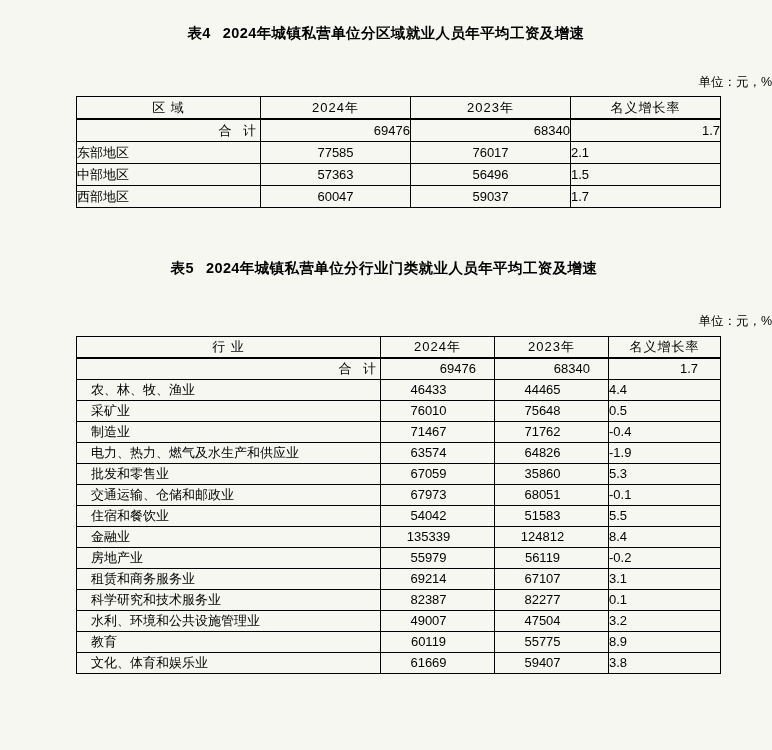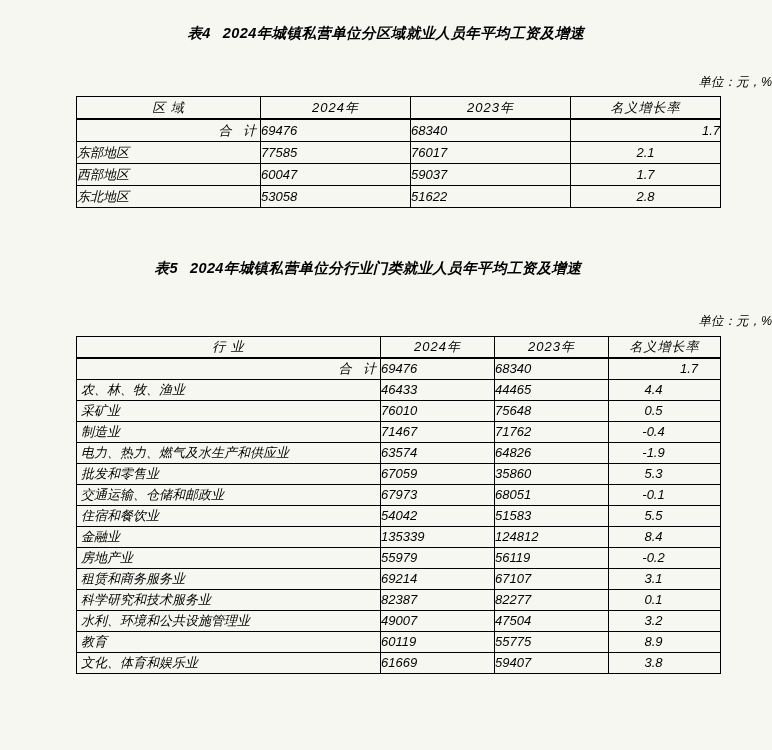--- a/index.html
+++ b/index.html
@@ -14,21 +14,20 @@
     color: #000;
     font-size: 13px;
     position: relative;
     overflow: hidden;
   }
   .page {
     width: 772px;
     height: 750px;
     box-sizing: border-box;
     padding: 0;
-    font-style: italic;
   }
   .table-title {
     text-align: center;
     font-weight: bold;
     font-size: 14.5px;
     letter-spacing: 0.4px;
   }
   .title-num {
     margin-right: 12px;
   }
@@ -57,59 +56,59 @@
     padding-left: 32px;
     text-align: left;
   }
   .cat-total {
     padding-left: 22px;
     text-align: right;
     font-weight: bold;
     letter-spacing: 4px;
   }
   .num {
+    text-align: center;
+    padding-right: 30px;
+  }
+  .num-total {
+    text-align: right;
+    padding-right: 30px;
+    font-weight: bold;
+  }
+  .rate {
     text-align: left;
-    padding-right: 30px;
-  }
-  .num-total {
-    text-align: left;
-    padding-right: 30px;
-    font-weight: bold;
-  }
-  .rate {
-    text-align: center;
     padding-right: 28px;
   }
   .rate-total {
     text-align: right;
     padding-right: 28px;
     font-weight: bold;
   }
   
   #table4-wrap { position: absolute; left: 76px; top: 96px; }
   #table4 { width: 644px; }
   #table4 .c0 { width: 184px; }
   #table4 .c1 { width: 150px; }
   #table4 .c2 { width: 160px; }
   #table4 .c3 { width: 150px; }
   #table4 tr.first-body td { border-top: 2px solid #000; }
   #t4-title { position: absolute; left: 0; top: 24px; width: 772px; }
   #t4-unit { position: absolute; left: 0; top: 74px; width: 772px; }
 
   
-  #t5-title { position: absolute; left: 0; top: 259px; width: 736px; }
+  #t5-title { position: absolute; left: 16px; top: 259px; width: 736px; }
   #t5-unit { position: absolute; left: 0; top: 313px; width: 772px; }
   #table5-wrap { position: absolute; left: 76px; top: 336px; }
   #table5 { width: 644px; }
   #table5 .c0 { width: 304px; }
   #table5 .c1 { width: 114px; }
   #table5 .c2 { width: 114px; }
   #table5 .c3 { width: 112px; }
   #table5 td { height: 20px; line-height: 20px; }
-  #table5 .cat { padding-left: 4px; margin-top: 21px; }
+  #table5 .cat { padding-left: 14px; margin-top: 21px; }
   #table5 .cat-total { padding-left: 14px; letter-spacing: 4px; }
   #table5 .num, #table5 .num-total { padding-right: 18px; }
   #table5 .rate, #table5 .rate-total { padding-right: 22px; }
   #table5 tr.first-body td { border-top: 2px solid #000; }
   .hdr-sp { letter-spacing: 5px; }
 </style>
 </head>
 <body>
 
 <div class="page">
@@ -143,30 +142,30 @@
             <td class="num-total">68340</td>
             <td class="rate-total">1.7</td>
           </tr>
           <tr>
             <td class="cat">东部地区</td>
             <td class="num">77585</td>
             <td class="num">76017</td>
             <td class="rate">2.1</td>
           </tr>
           <tr>
+            <td class="cat">中部地区</td>
+            <td class="num">57363</td>
+            <td class="num">56496</td>
+            <td class="rate">1.5</td>
+          </tr>
+          <tr>
             <td class="cat">西部地区</td>
             <td class="num">60047</td>
             <td class="num">59037</td>
             <td class="rate">1.7</td>
-          </tr>
-          <tr>
-            <td class="cat">东北地区</td>
-            <td class="num">53058</td>
-            <td class="num">51622</td>
-            <td class="rate">2.8</td>
           </tr>
         </tbody>
     </table>
   </div>
 
   <div id="t5-title" class="table-title">
     <span class="title-num">表5</span><span>2024年城镇私营单位分行业门类就业人员年平均工资及增速</span>
   </div>
 
   <div id="t5-unit" class="unit-line">单位：元，%</div>

